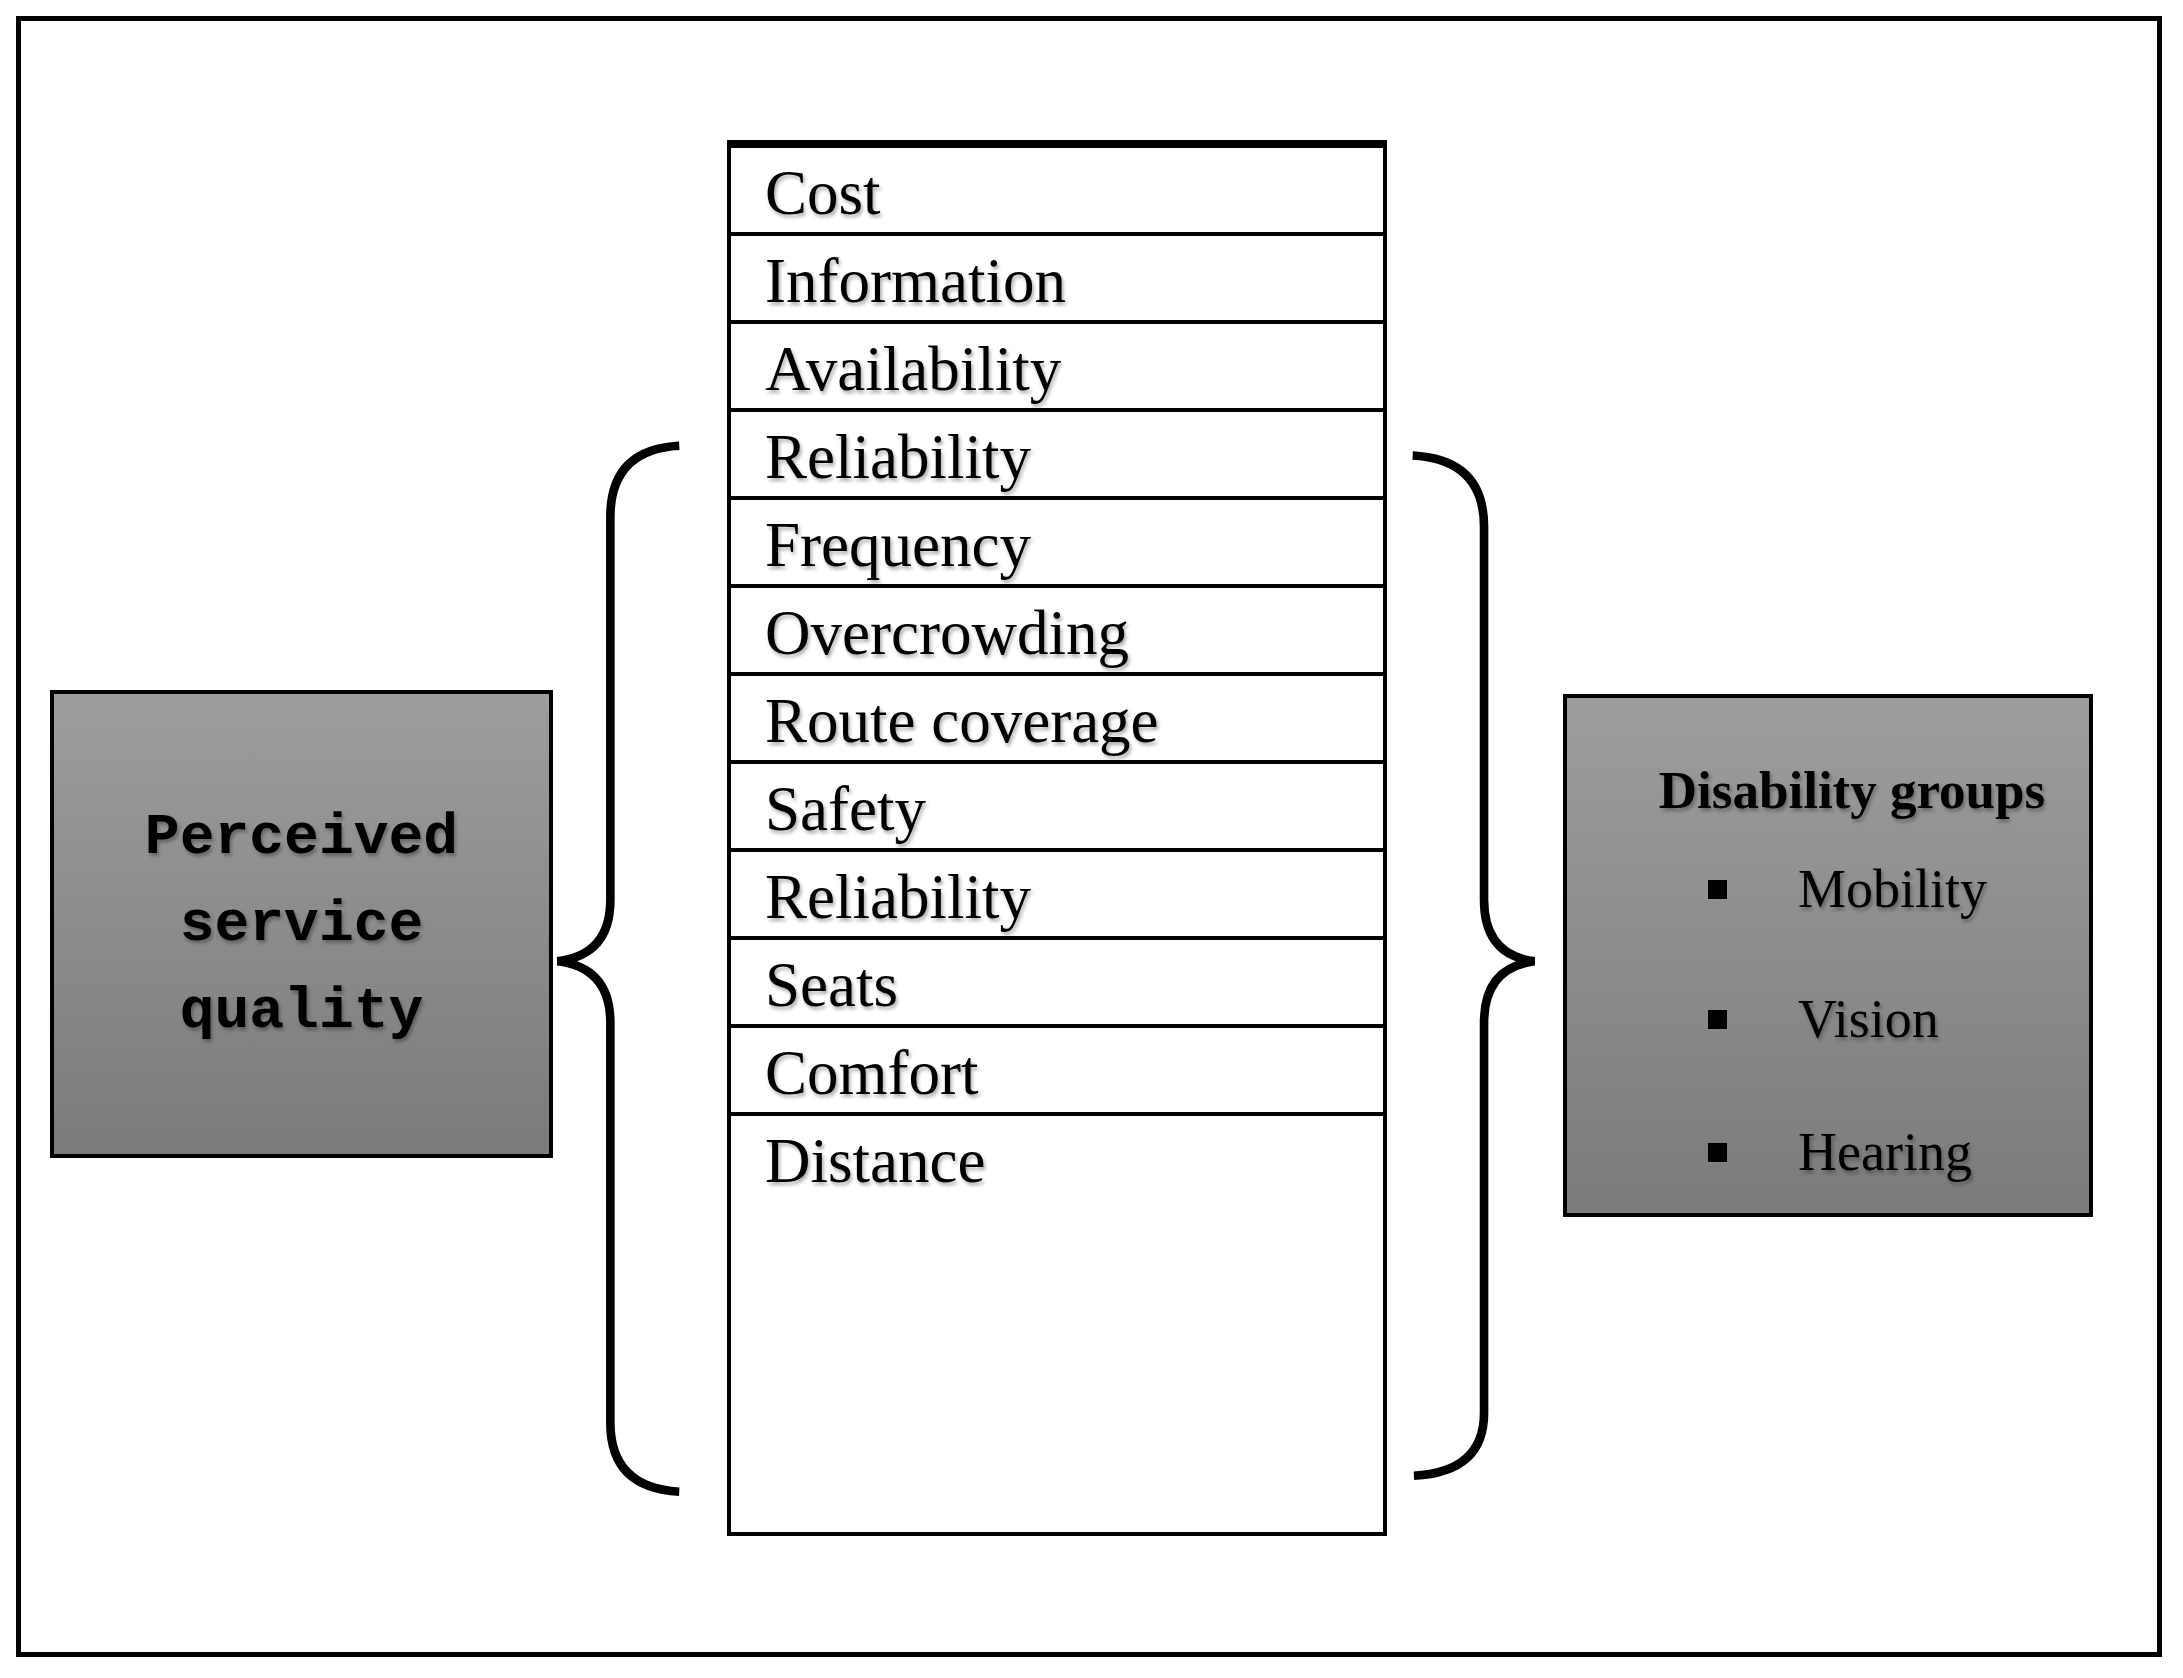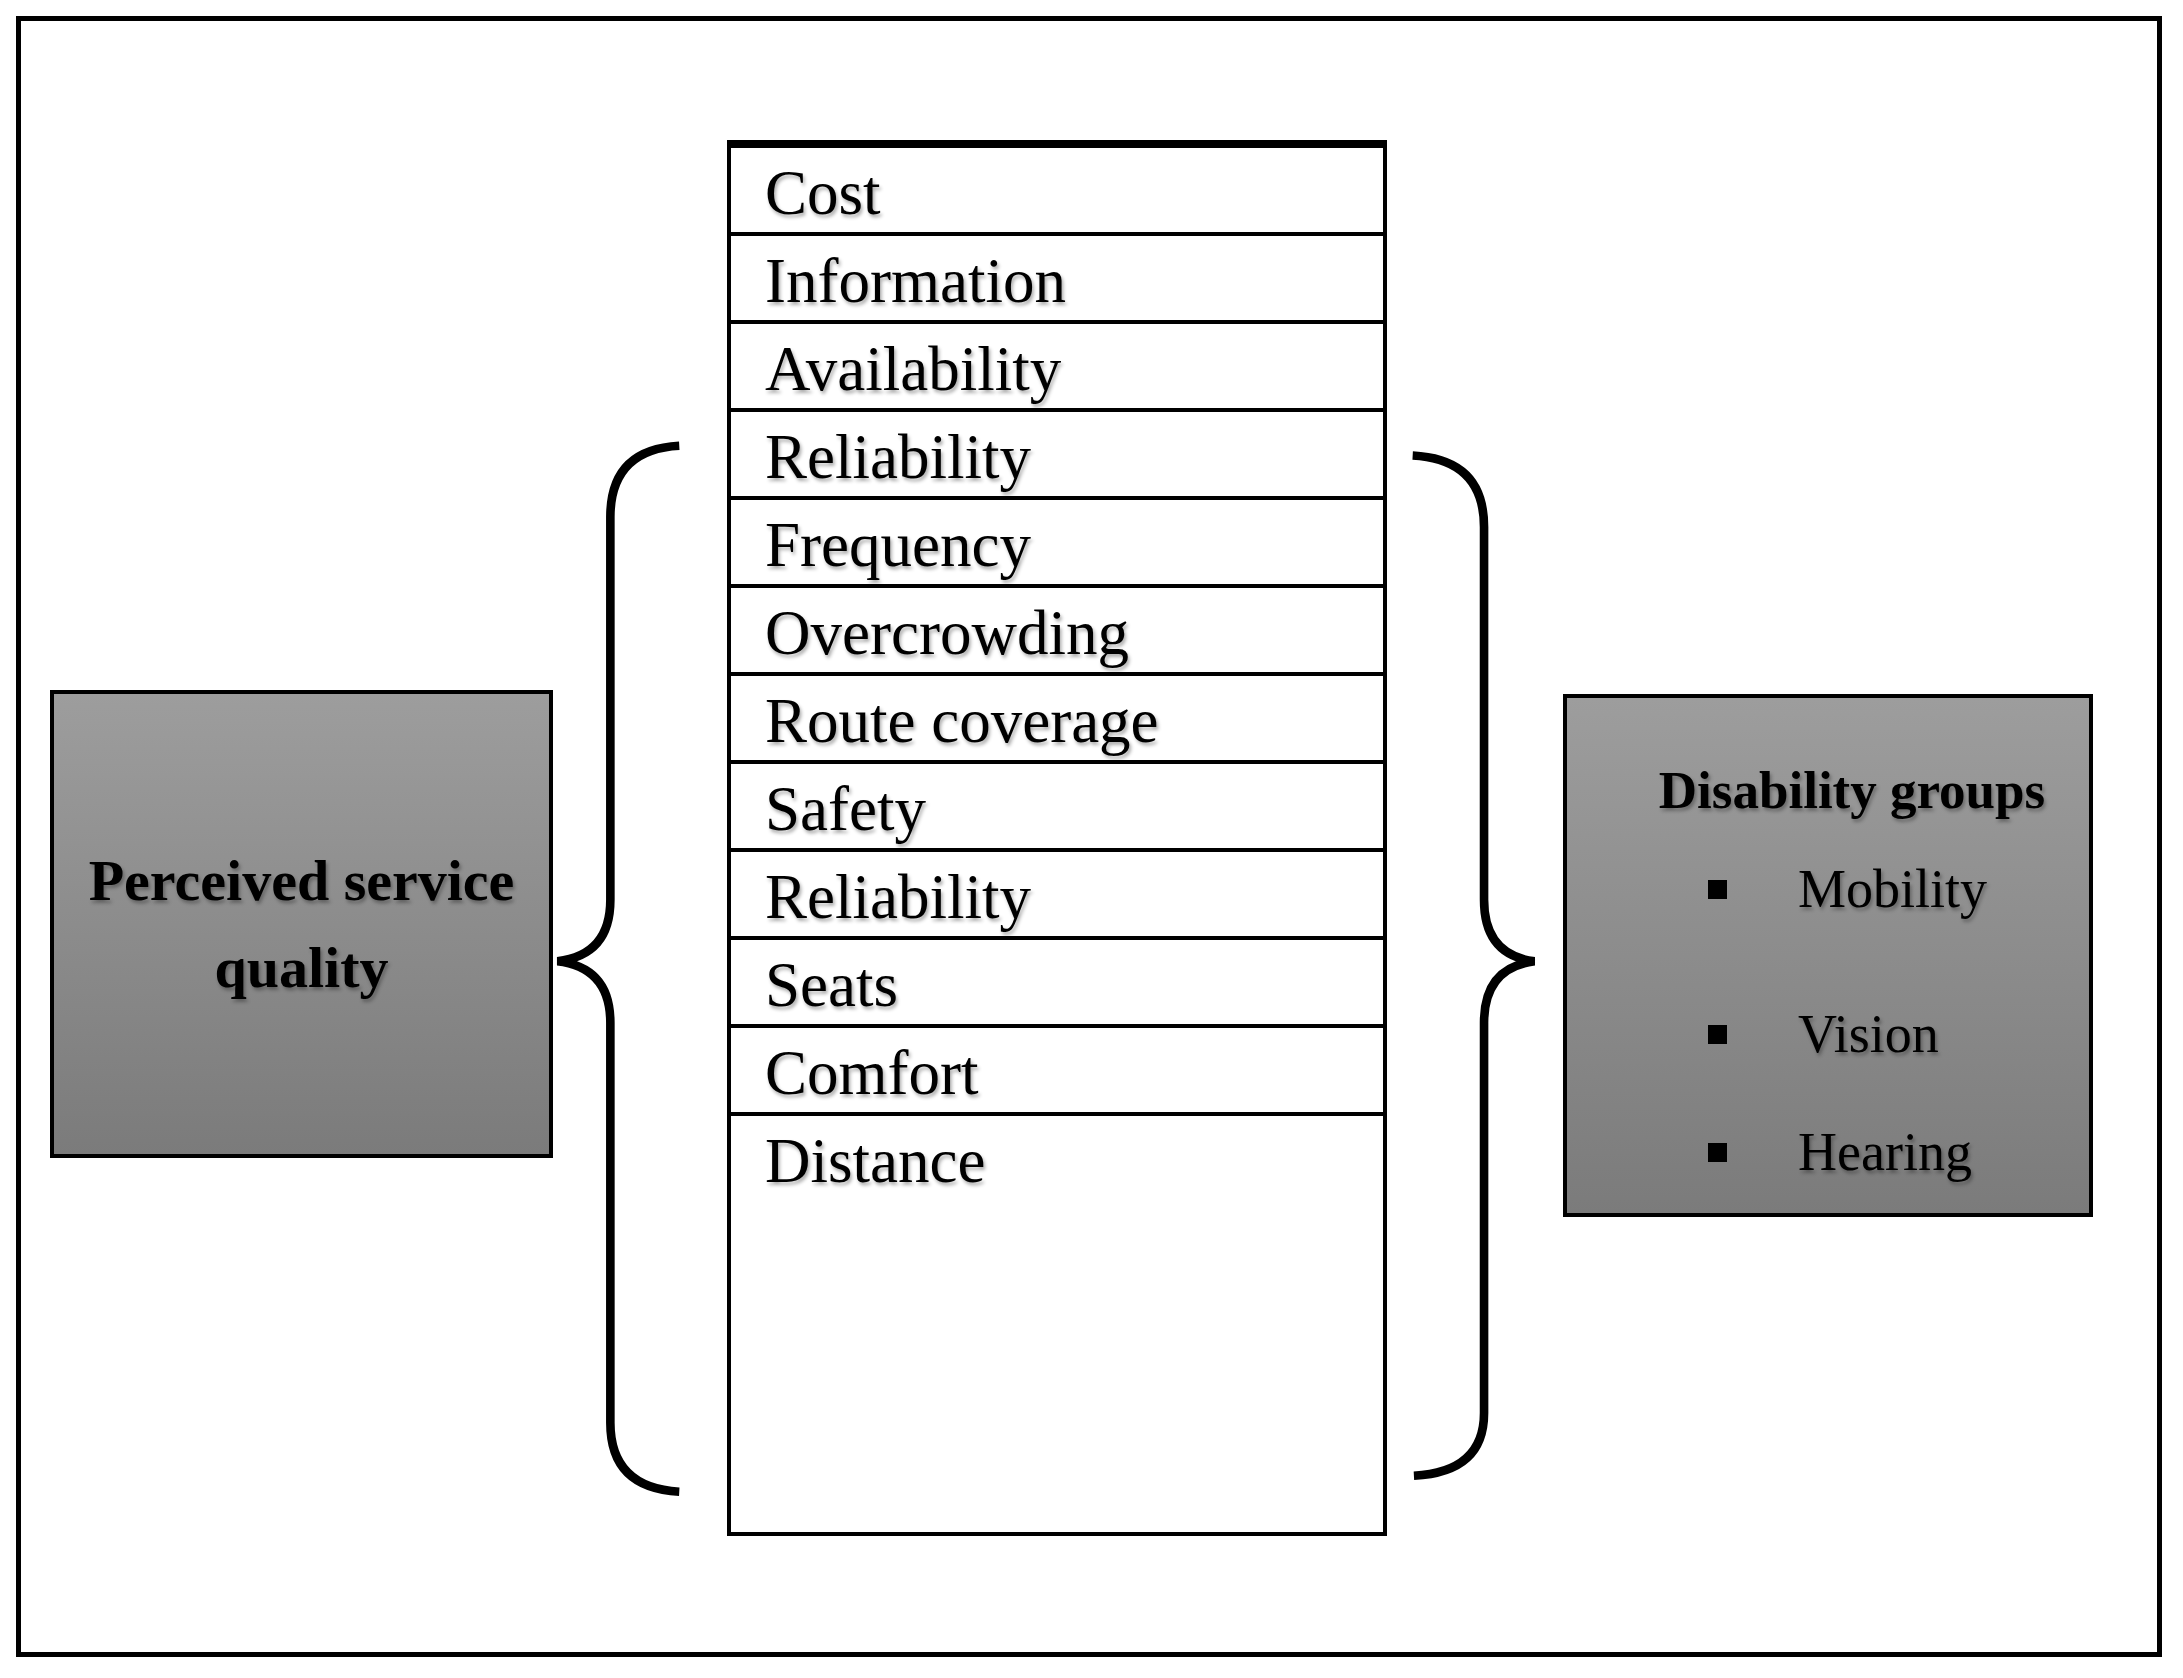--- a/index.html
+++ b/index.html
@@ -31,21 +31,21 @@
     text-shadow:1.8px 2.5px 3.7px rgba(0,0,0,0.32);
   }
   
   .gray-box{
     position:absolute;box-sizing:border-box;
     border:4.3px solid #000;
     background:linear-gradient(to bottom,#9d9d9d 0%,#7b7b7b 100%);
   }
   .left-box{
     left:50px;top:690px;width:503px;height:468px;
-    display:flex;align-items:center;justify-content:center;text-align:center;
+    display:flex;align-items:center;justify-content:center;text-align:center;font-family:Liberation Mono, monospace;
   }
   .left-box .bx-text{
     font-weight:bold;font-size:58px;line-height:1.5;
     text-shadow:1.8px 2.5px 3.7px rgba(0,0,0,0.30);
   }
   .right-box{left:1563px;top:694px;width:530px;height:523px;}
   .rb-title{
     position:absolute;left:0;top:66px;width:100%;text-align:center;
     font-weight:bold;font-size:53px;line-height:1;
     text-shadow:1.8px 2.5px 3.7px rgba(0,0,0,0.30);
@@ -55,21 +55,21 @@
     position:absolute;left:0;width:100%;height:62px;
     display:flex;align-items:center;
     font-weight:normal;font-size:54px;line-height:1;
     text-shadow:1.8px 2.5px 3.7px rgba(0,0,0,0.30);
   }
   .rb-item .sq-bullet{
     position:absolute;left:141px;top:22px;width:19px;height:19px;background:#000;
   }
   .rb-item .rb-label{position:absolute;left:231px;}
   .rb-item-0{top:160px;}
-  .rb-item-1{top:305px;}
+  .rb-item-1{top:290px;}
   .rb-item-2{top:423px;}
   
   .braces{position:absolute;left:0;top:0;width:2183px;height:1679px;}
 </style>
 </head>
 <body>
 
 <div class="frame"></div>
 
 <svg class="braces" viewBox="0 0 3548 2728" xmlns="http://www.w3.org/2000/svg">

